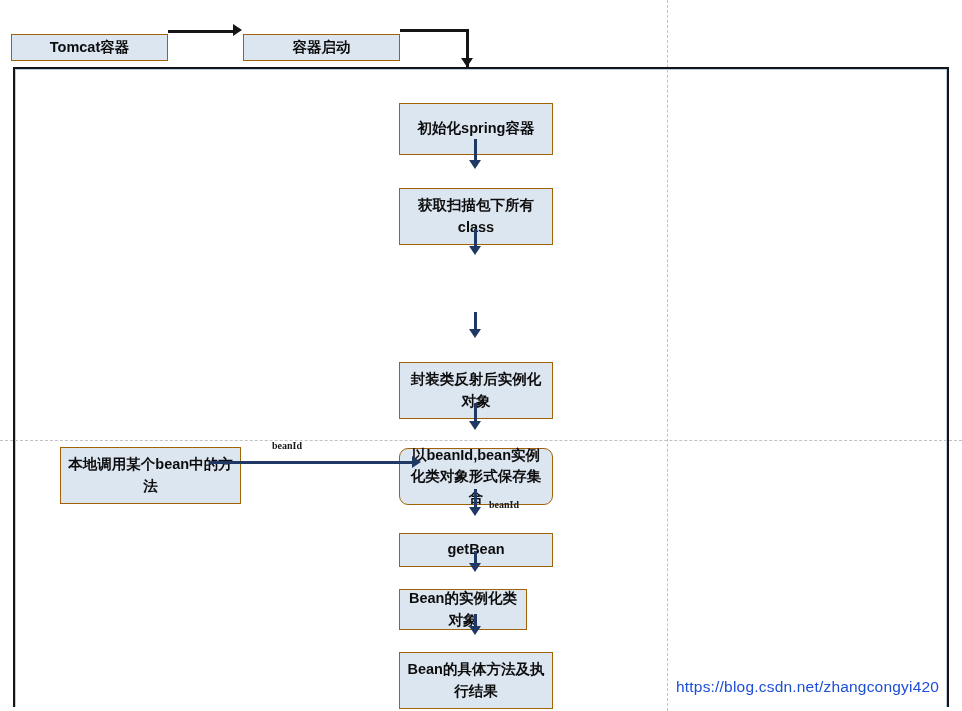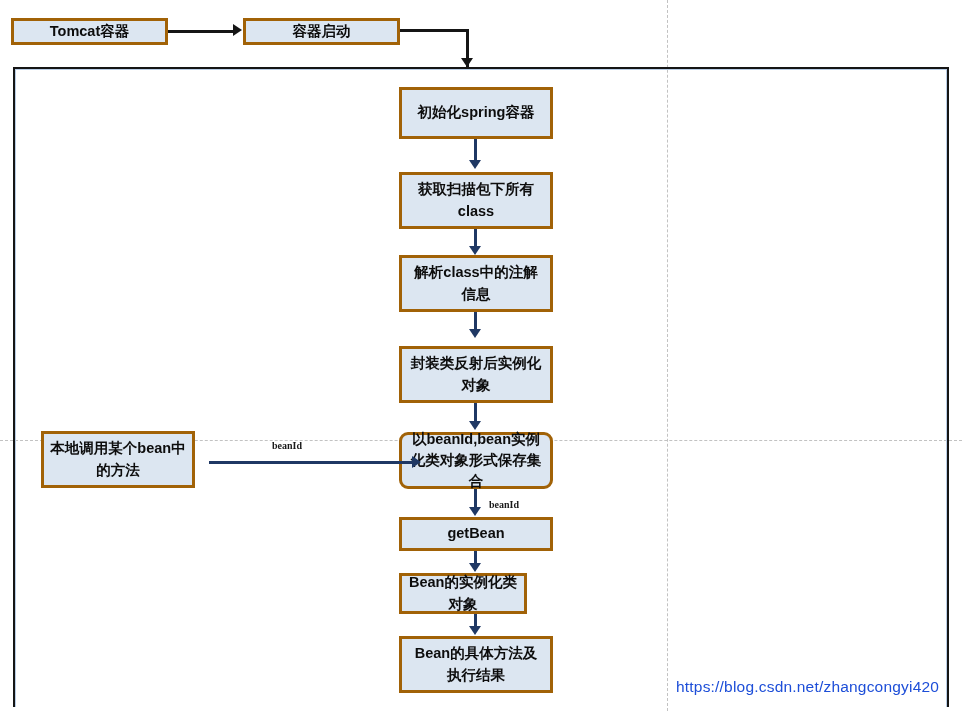--- a/index.html
+++ b/index.html
@@ -57,31 +57,32 @@
     border: 1px solid #b9cde5;
     border-bottom: none;
     box-sizing: border-box;
     pointer-events: none;
   }
 
   
   .box {
     position: absolute;
     background: #dce6f1;
-    border: 3px solid #a16207;
+    border: 1px solid #a16207;
     box-sizing: border-box;
     display: flex;
     align-items: center;
     justify-content: center;
     text-align: center;
     color: #0d0d0d;
     font-weight: bold;
     font-size: 14.5px;
     line-height: 1.45;
     padding: 2px 6px;
+    margin-top: 16px;
   }
 
   
   .vline {
     position: absolute;
     background: #1f3864;
     width: 3px;
   }
   .hline {
     position: absolute;
@@ -179,21 +180,20 @@
   <div class="box" style="left:399px; top:87px; width:154px; height:52px;">初始化spring容器</div>
 
   <div class="vline" style="left:474px; top:139px; height:25px;"></div>
   <div class="arrowhead-down" style="left:469px; top:160px;"></div>
 
   <div class="box" style="left:399px; top:172px; width:154px; height:57px;">获取扫描包下所有class</div>
 
   <div class="vline" style="left:474px; top:229px; height:22px;"></div>
   <div class="arrowhead-down" style="left:469px; top:246px;"></div>
 
-  <div class="box" style="left:399px; top:255px; width:154px; height:57px;">解析class中的注解信息</div>
 
   <div class="vline" style="left:474px; top:312px; height:22px;"></div>
   <div class="arrowhead-down" style="left:469px; top:329px;"></div>
 
   <div class="box" style="left:399px; top:346px; width:154px; height:57px;">封装类反射后实例化对象</div>
 
   <div class="vline" style="left:474px; top:403px; height:23px;"></div>
   <div class="arrowhead-down" style="left:469px; top:421px;"></div>
 
   <div class="box" style="left:399px; top:432px; width:154px; height:57px;border-radius:9px;">以beanId,bean实例化类对象形式保存集合</div>
@@ -207,21 +207,21 @@
   <div class="vline" style="left:474px; top:551px; height:16px;"></div>
   <div class="arrowhead-down" style="left:469px; top:563px;"></div>
 
   <div class="box" style="left:399px; top:573px; width:128px; height:41px;">Bean的实例化类对象</div>
 
   <div class="vline" style="left:474px; top:614px; height:16px;"></div>
   <div class="arrowhead-down" style="left:469px; top:626px;"></div>
 
   <div class="box" style="left:399px; top:636px; width:154px; height:57px;">Bean的具体方法及执行结果</div>
 
-  <div class="box" style="left:41px; top:431px; width:154px; height:57px;">本地调用某个bean中的方法</div>
+  <div class="box" style="left:60px; top:431px; width:181px; height:57px;">本地调用某个bean中的方法</div>
 
   <div class="hline" style="left:209px; top:461px; width:207px;"></div>
   <div class="arrowhead-right" style="left:412px; top:456px;"></div>
   <div class="edge-label" style="left:272px; top:440px;">beanId</div>
 
   <div class="watermark">https://blog.csdn.net/zhangcongyi420</div>
 
 </div>
 
 </body></html>

